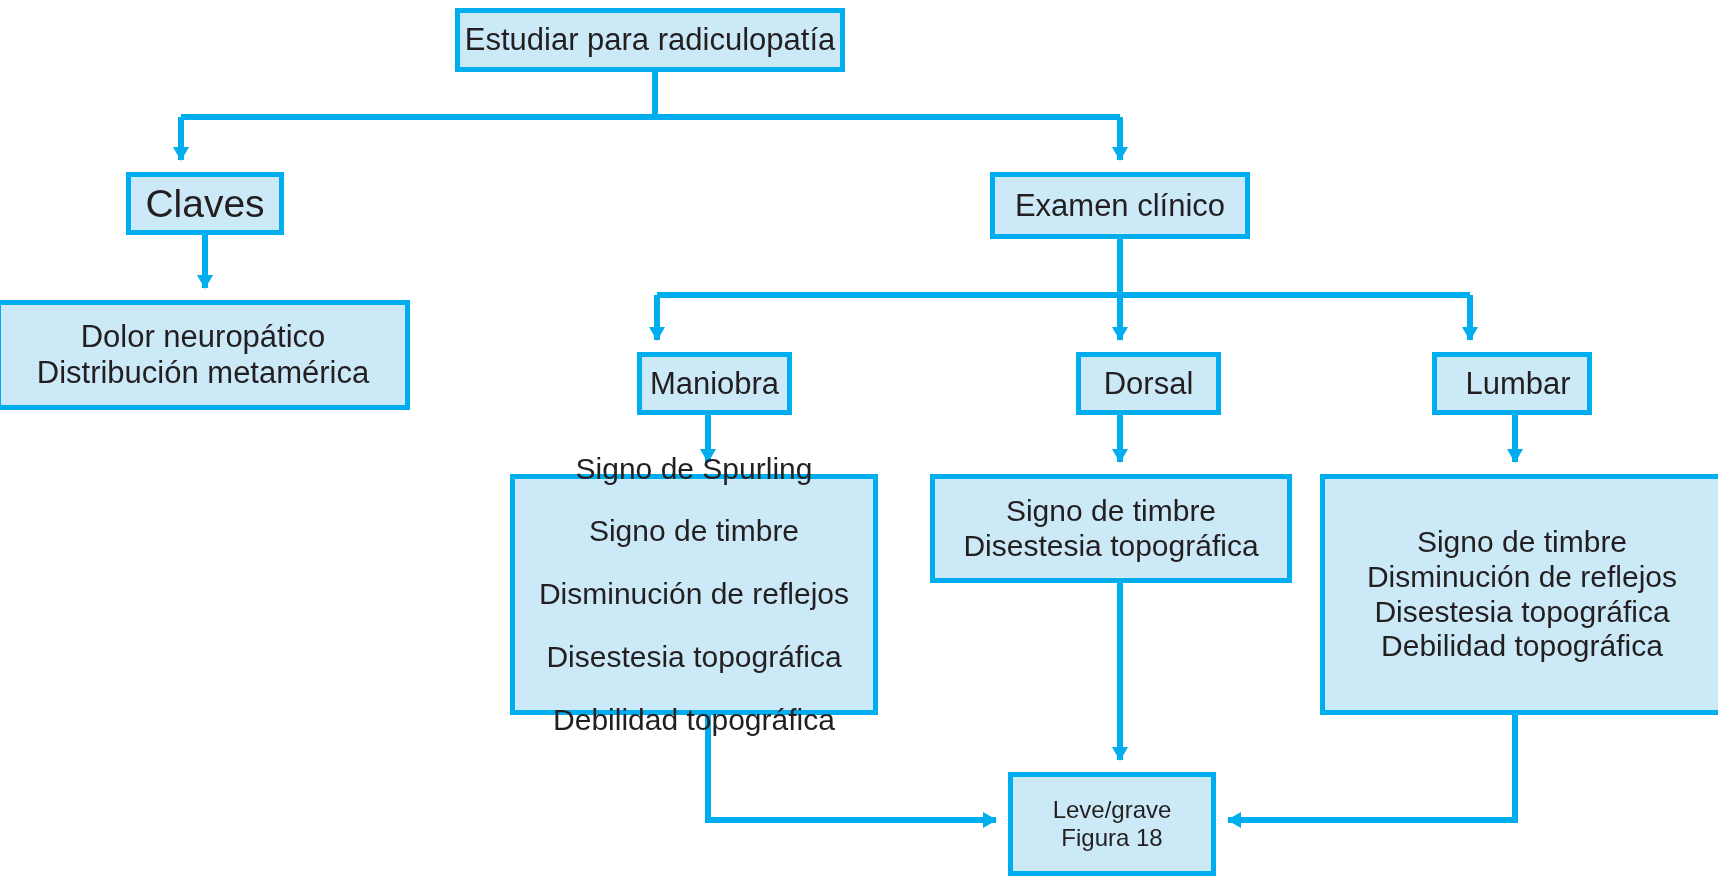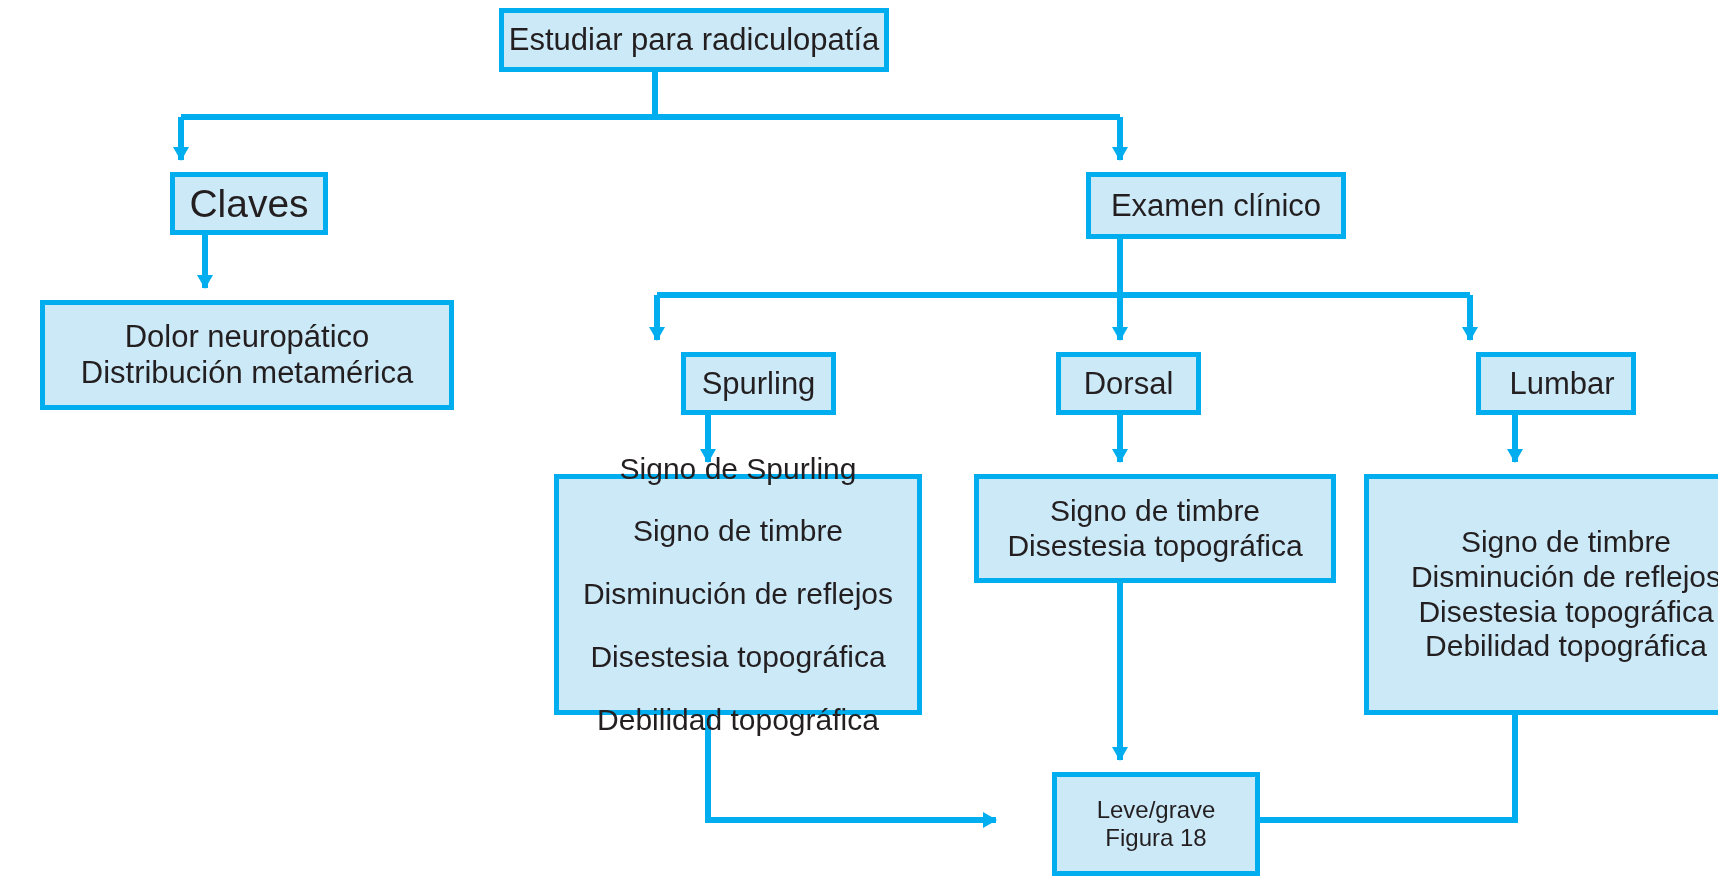--- a/index.html
+++ b/index.html
@@ -28,33 +28,32 @@
     background: #cce9f8;
     border: 5px solid #00aeef;
     display: flex;
     flex-direction: column;
     align-items: center;
     justify-content: center;
     color: #231f20;
     text-align: center;
     line-height: 1.16;
     z-index: 2;
-    margin-left: 44px;
   }
   .node .line {
     display: block;
     white-space: pre;
   }
   
   #n-root      { left: 455px;  top: 8px;   width: 390px; height: 64px;  font-size: 31px; }
   #n-claves    { left: 126px;  top: 172px; width: 158px; height: 63px;  font-size: 39px; }
   #n-dolor     { left: -4px;   top: 300px; width: 414px; height: 110px; font-size: 31px; }
-  #n-examen    { left: 1042px;  top: 172px; width: 260px; height: 67px;  font-size: 31px; }
+  #n-examen    { left: 990px;  top: 172px; width: 260px; height: 67px;  font-size: 31px; }
   #n-cervical  { left: 637px;  top: 352px; width: 155px; height: 63px;  font-size: 31px; }
-  #n-dorsal    { left: 1012px; top: 352px; width: 145px; height: 63px;  font-size: 31px; }
+  #n-dorsal    { left: 1076px; top: 352px; width: 145px; height: 63px;  font-size: 31px; }
   #n-lumbar    { left: 1432px; top: 352px; width: 160px; height: 63px;  font-size: 31px; padding-left: 12px; }
   #n-cerv-det  { left: 510px;  top: 474px; width: 368px; height: 241px; font-size: 30px; gap: 28px; }
   #n-dors-det  { left: 930px;  top: 474px; width: 362px; height: 109px; font-size: 30px; }
   #n-lumb-det  { left: 1320px; top: 474px; width: 404px; height: 241px; font-size: 30px; }
   #n-leve      { left: 1008px; top: 772px; width: 208px; height: 104px; font-size: 24px; }
 </style>
 </head>
 <body>
 
 <div id="canvas">
@@ -119,21 +118,21 @@
   <div class="node" id="n-dolor">
     <span class="line">Dolor neuropático</span>
     <span class="line">Distribución metamérica</span>
   </div>
 
   <div class="node" id="n-examen">
     <span class="line">Examen clínico</span>
   </div>
 
   <div class="node" id="n-cervical">
-    <span class="line">Spurling</span>
+    <span class="line">Maniobra</span>
   </div>
 
   <div class="node" id="n-dorsal">
     <span class="line">Dorsal</span>
   </div>
 
   <div class="node" id="n-lumbar">
     <span class="line">Lumbar</span>
   </div>
 

